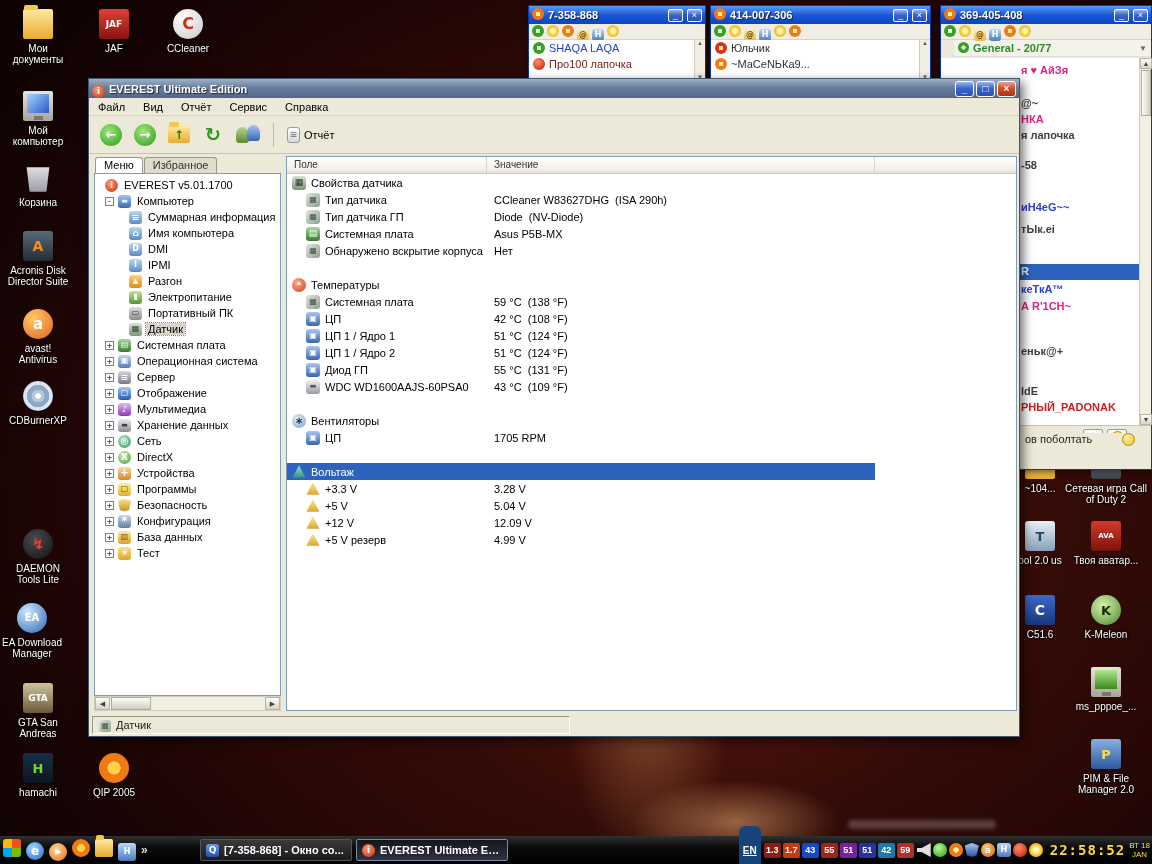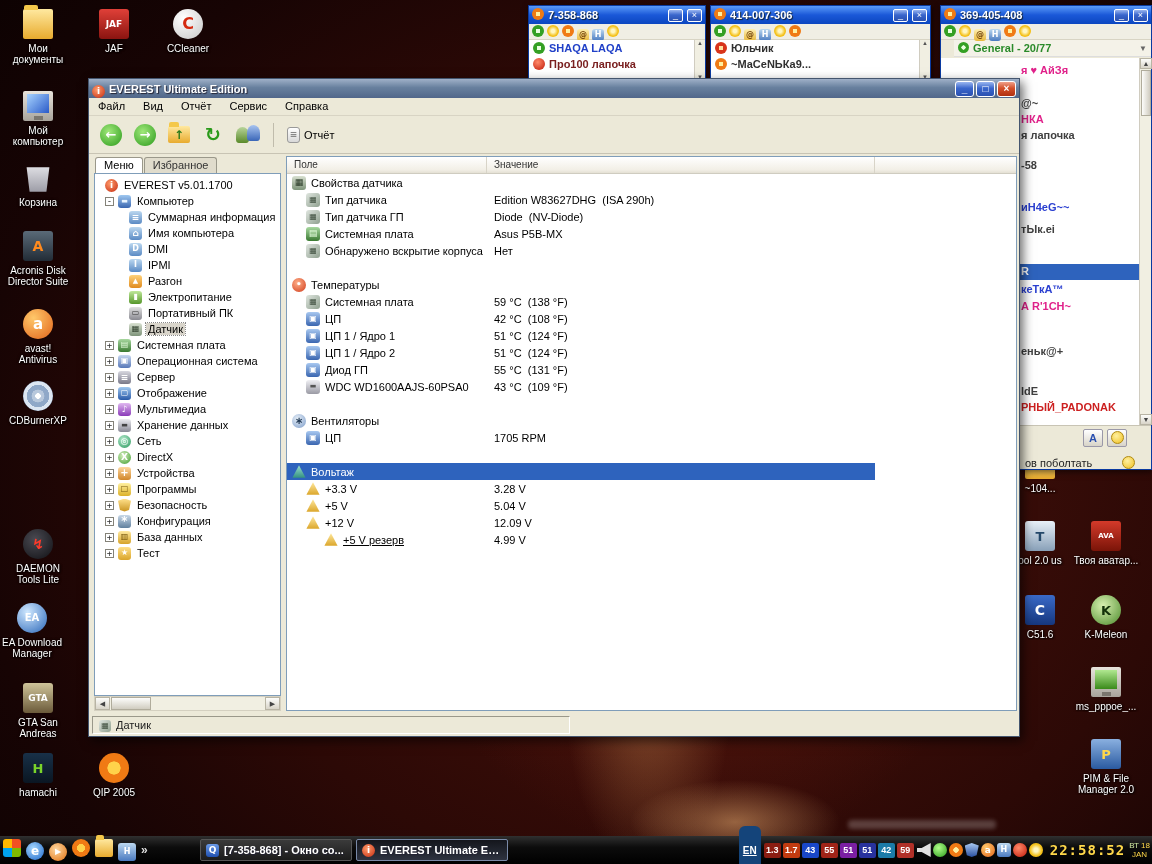--- a/index.html
+++ b/index.html
@@ -32,43 +32,43 @@
 .dicon{position:absolute;text-align:center;cursor:pointer;}
 .dicon .ig{height:32px;display:flex;align-items:center;justify-content:center;margin-bottom:3px;}
 .dlabel{color:#fff;font-size:10px;line-height:11px;text-shadow:1px 1px 2px #000, 0 0 3px #000;max-height:23px;overflow:hidden;}
 
 .qwin{position:absolute;background:#ece9d8;border:1px solid #0a3aa0;box-shadow:1px 2px 6px rgba(0,0,0,.55);z-index:2;}
 .qtitle{height:18px;background:linear-gradient(#5a9af8,#1a58d8 50%,#0b46c0);display:flex;align-items:center;gap:4px;padding:0 3px;}
 .qttext{flex:1;color:#fff;font-size:11px;font-weight:bold;white-space:nowrap;overflow:hidden;text-shadow:1px 1px 1px #123;}
 .qbtn{width:15px;height:13px;border:1px solid #fff;border-radius:2px;background:linear-gradient(#9ab6f0,#3a66cc 45%,#2a50b0);color:#fff;font-size:9px;display:flex;align-items:center;justify-content:center;cursor:pointer;}
 .qtools{height:16px;background:#f0eee4;border-bottom:1px solid #d8d4c4;display:flex;align-items:center;gap:3px;padding:0 3px;}
 .qlist{position:relative;background:#fff;overflow:hidden;}
-.qrow{display:flex;align-items:center;gap:4px;height:16px;padding:0 4px;font-size:11px;font-weight:bold;}
+.qrow{display:flex;align-items:center;gap:4px;height:16px;padding:0 4px;font-size:11px;font-weight:normal;}
 .qscroll{position:absolute;right:0;top:34px;bottom:0;width:11px;background:#f1efe2;border-left:1px solid #d0ccc0;display:flex;flex-direction:column;justify-content:space-between;align-items:center;font-size:6px;color:#555;}
 .qchan{height:17px;display:flex;align-items:center;gap:4px;padding:0 4px;font-size:11px;font-weight:bold;color:#2a8a2a;background:#f4f2e8;border-bottom:1px solid #ddd;margin-left:13px;}
 .qchan .arr{margin-left:auto;font-size:8px;color:#666;}
 #q3list{position:absolute;left:0;top:52px;right:12px;bottom:44px;background:#fff;overflow:hidden;}
 .qline{position:absolute;left:80px;font-size:11px;font-weight:bold;white-space:nowrap;z-index:1;}
 .selbar{position:absolute;left:2px;right:0;height:16px;background:#2e63bd;z-index:0;}
 #q3scroll{position:absolute;right:0;top:52px;width:12px;bottom:44px;background:#f1efe2;border-left:1px solid #d0ccc0;}
 #q3scroll .sarrow{width:12px;height:11px;}
 #q3scroll .vthumb{width:10px;height:46px;background:linear-gradient(90deg,#fdfdfb,#d0ccc0);border:1px solid #b0ac9c;margin:1px auto;}
 #q3input{position:absolute;left:0;right:0;bottom:20px;height:24px;background:#ece9d8;border-top:1px solid #c8c4b4;display:flex;align-items:center;gap:4px;padding-left:142px;}
 .qibtn{width:20px;height:18px;border:1px solid #9a98a8;border-radius:2px;background:linear-gradient(#ffffff,#d8d4c8);font-size:11px;font-weight:bold;color:#2a50b0;display:flex;align-items:center;justify-content:center;cursor:pointer;}
-#q3footer{position:absolute;left:0;right:0;bottom:0;height:20px;background:#ece9d8;display:flex;align-items:flex-end;font-size:11px;color:#222;padding:0 16px 0 84px;}
+#q3footer{position:absolute;left:0;right:0;bottom:16px;height:20px;background:#ece9d8;display:flex;align-items:flex-start;font-size:11px;color:#222;padding:0 16px 0 84px;}
 .smiley{width:13px;height:13px;border-radius:50%;background:radial-gradient(circle at 40% 35%,#fff0a0,#f0c020);border:1px solid #b08a10;margin-left:auto;}
 
 #ev{position:absolute;left:88px;top:78px;width:932px;height:659px;background:#ece9d8;border:1px solid #44556e;box-shadow:3px 4px 10px rgba(0,0,0,.6);z-index:5;}
 .etitle{position:absolute;left:0;top:0;right:0;height:19px;background:linear-gradient(#9fb0c8,#68809e 45%,#51678a);display:flex;align-items:center;padding:0 3px;gap:4px;}
 .ttext{color:#fff;font-size:11px;font-weight:bold;text-shadow:1px 1px 1px #223;flex:1;}
 .ebtns{display:flex;gap:2px;}
 .tbtn{width:19px;height:16px;border:1px solid #fff;border-radius:3px;color:#fff;font-size:10px;font-weight:bold;display:flex;align-items:center;justify-content:center;cursor:pointer;}
 .bmin,.bmax{background:linear-gradient(#9ab6f0,#3a66cc 45%,#2a50b0);}
 .bclose{background:linear-gradient(#f0a08a,#d4502a 45%,#b03010);}
-#ev-menu{position:absolute;left:0;top:19px;right:0;height:18px;background:#ece9d8;border-bottom:1px solid #d8d4c4;display:flex;font-size:11px;color:#000;}
+#ev-menu{position:absolute;left:0;top:19px;right:0;height:18px;background:#ece9d8;border-bottom:1px solid #d8d4c4;display:flex;align-items:center;font-size:11px;color:#000;}
 .mitem{padding:2px 9px;cursor:pointer;}
 #ev-tools{position:absolute;left:0;top:37px;right:0;height:38px;background:#ece9d8;border-bottom:1px solid #c8c4b4;display:flex;align-items:center;gap:6px;padding:0 8px;}
 .etool-btn{display:flex;align-items:center;gap:4px;padding:2px 3px;border-radius:3px;font-size:11px;color:#000;cursor:pointer;}
 .etool-sep{width:1px;height:24px;background:#c0bcac;margin:0 4px;}
 .econtent{position:absolute;left:0;top:77px;right:0;bottom:23px;background:#ece9d8;}
 .eleft{position:absolute;left:5px;top:0;width:187px;bottom:2px;}
 #ev-tabs{display:flex;height:17px;align-items:flex-end;padding-left:1px;}
 .etab{font-size:11px;padding:1px 8px 2px;background:#e0dccc;border:1px solid #9a988a;border-bottom:none;border-radius:3px 3px 0 0;margin-right:1px;color:#333;cursor:pointer;}
 .etab.active{background:#fff;color:#000;}
 .etreewrap{position:absolute;left:0;top:17px;right:0;bottom:15px;background:#fff;border:1px solid #7f9db9;overflow:hidden;padding-top:3px;}
@@ -198,20 +198,26 @@
           <span class="shp" style="width: 30px; height: 30px; background: radial-gradient(circle, rgb(255, 210, 74) 30%, rgb(240, 122, 20) 32%); border-radius: 50%;"></span>
         </div>
         <div class="dlabel">QIP 2005</div>
       </div>
       <div class="dicon" style="left: 1014px; top: 448px; width: 52px;">
         <div class="ig">
           <span class="shp k-folder" style="width: 30px; height: 30px;"></span>
         </div>
         <div class="dlabel">~104...</div>
       </div>
+      <div class="dicon" style="left: 1064px; top: 448px; width: 84px;">
+        <div class="ig">
+          <span class="shp" style="width: 30px; height: 30px; background: linear-gradient(rgb(168, 176, 184), rgb(58, 66, 72)); border-radius: 3px; color: rgb(232, 232, 232); font-size: 13px;">2</span>
+        </div>
+        <div class="dlabel">Сетевая игра Call of Duty 2</div>
+      </div>
       <div class="dicon" style="left: 1014px; top: 520px; width: 52px;">
         <div class="ig">
           <span class="shp" style="width: 30px; height: 30px; background: linear-gradient(rgb(232, 240, 248), rgb(136, 160, 184)); border-radius: 3px; color: rgb(36, 72, 106); font-size: 13px;">T</span>
         </div>
         <div class="dlabel">ool 2.0 us</div>
       </div>
       <div class="dicon" style="left: 1064px; top: 520px; width: 84px;">
         <div class="ig">
           <span class="shp" style="width: 30px; height: 30px; background: linear-gradient(rgb(212, 58, 42), rgb(122, 20, 8)); border-radius: 3px; color: rgb(255, 255, 255); font-size: 7px;">AVA</span>
         </div>
@@ -540,21 +546,21 @@
               <div class="efield" style="padding-left: 5px;">
                 <span class="shp" style="width: 14px; height: 14px; background: linear-gradient(rgb(216, 224, 208), rgb(126, 148, 122)); border-radius: 3px; color: rgb(42, 58, 40); font-size: 9px;">▦</span>
                 <div class="eftext">Свойства датчика</div>
               </div>
             </div>
             <div class="erow">
               <div class="efield" style="padding-left: 19px;">
                 <span class="shp" style="width: 14px; height: 14px; background: linear-gradient(135deg, rgb(224, 230, 224), rgb(143, 160, 143)); border-radius: 3px; color: rgb(58, 74, 58); font-size: 8px;">▦</span>
                 <div class="eftext">Тип датчика</div>
               </div>
-              <div class="eval">Edition W83627DHG  (ISA 290h)</div>
+              <div class="eval">CCleaner W83627DHG  (ISA 290h)</div>
             </div>
             <div class="erow">
               <div class="efield" style="padding-left: 19px;">
                 <span class="shp" style="width: 14px; height: 14px; background: linear-gradient(135deg, rgb(224, 230, 224), rgb(143, 160, 143)); border-radius: 3px; color: rgb(58, 74, 58); font-size: 8px;">▦</span>
                 <div class="eftext">Тип датчика ГП</div>
               </div>
               <div class="eval">Diode  (NV-Diode)</div>
             </div>
             <div class="erow">
               <div class="efield" style="padding-left: 19px;">
@@ -655,21 +661,21 @@
               <div class="eval">5.04 V</div>
             </div>
             <div class="erow">
               <div class="efield" style="padding-left: 19px;">
                 <span class="shp" style="width: 14px; height: 14px; background: linear-gradient(rgb(255, 233, 160), rgb(216, 160, 32)); border-radius: 0px; clip-path: polygon(50% 5%, 97% 95%, 3% 95%);"></span>
                 <div class="eftext">+12 V</div>
               </div>
               <div class="eval">12.09 V</div>
             </div>
             <div class="erow">
-              <div class="efield" style="padding-left: 37px; text-decoration: underline;">
+              <div class="efield" style="padding-left: 19px;">
                 <span class="shp" style="width: 14px; height: 14px; background: linear-gradient(rgb(255, 233, 160), rgb(216, 160, 32)); border-radius: 0px; clip-path: polygon(50% 5%, 97% 95%, 3% 95%);"></span>
                 <div class="eftext">+5 V резерв</div>
               </div>
               <div class="eval">4.99 V</div>
             </div>
           </div>
       </div>
     </div>
     <div class="estatus">
       <div class="spane spane1">

